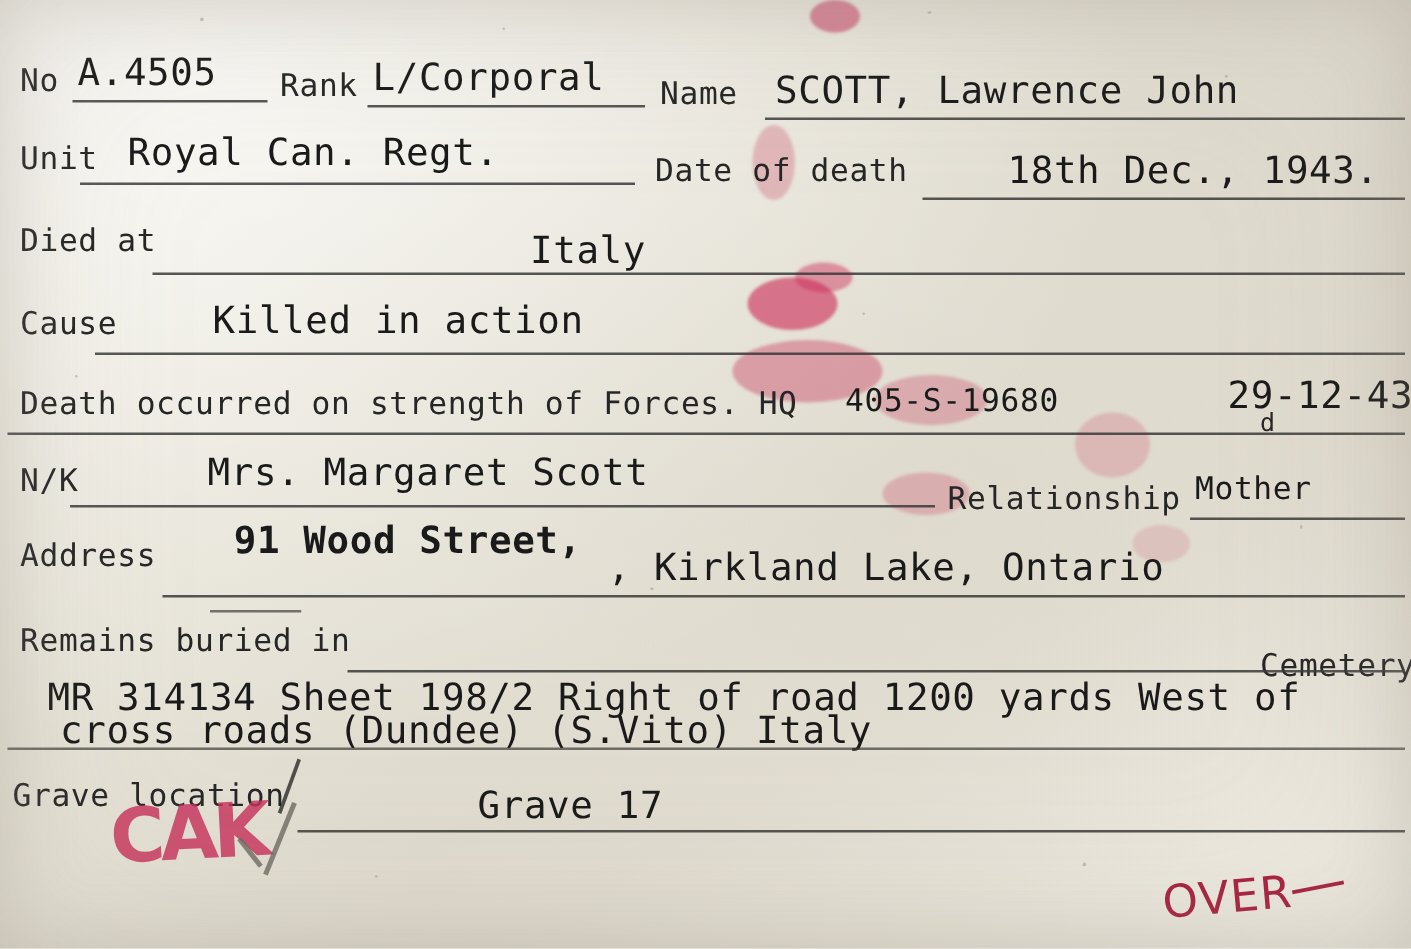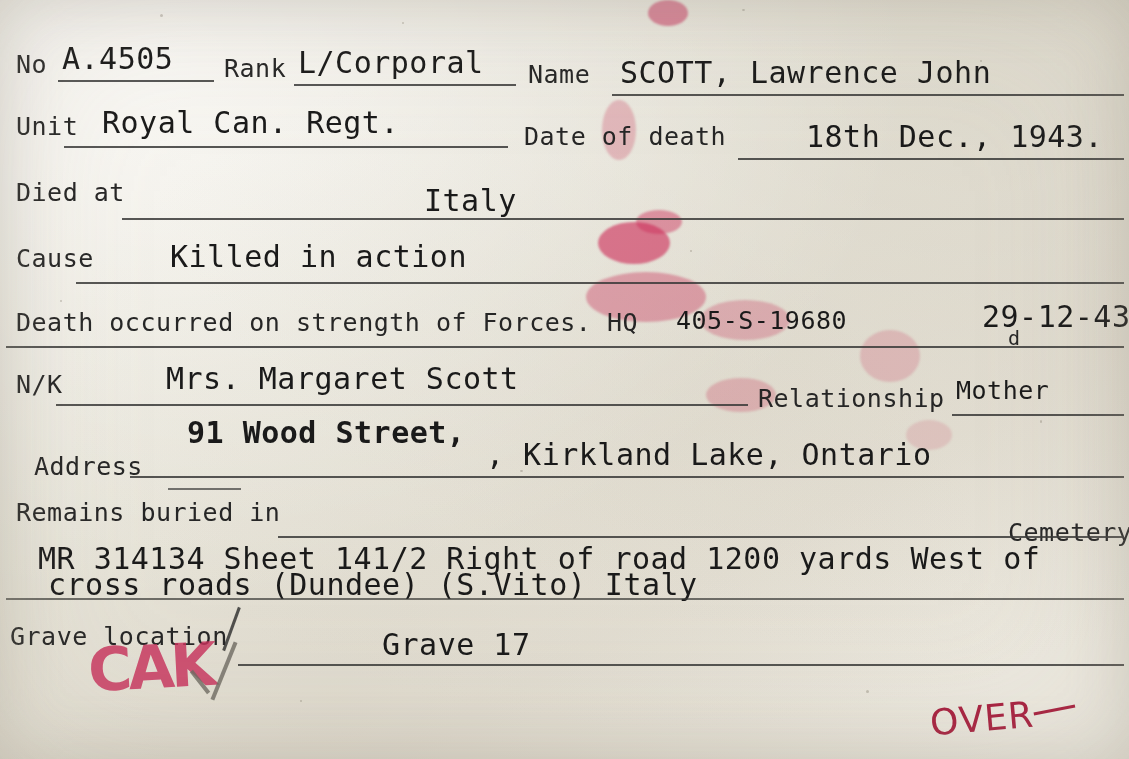--- a/index.html
+++ b/index.html
@@ -222,33 +222,33 @@
   <div class="rule" style="left:6px;top:346px;width:1118px;"></div>
 
   <div class="lbl" style="left:16px;top:372px;">N/K</div>
   <div class="val" style="left:166px;top:364px;">Mrs. Margaret Scott</div>
   <div class="rule" style="left:56px;top:404px;width:692px;"></div>
 
   <div class="lbl" style="left:758px;top:386px;">Relationship</div>
   <div class="val small" style="left:956px;top:378px;">Mother</div>
   <div class="rule" style="left:952px;top:414px;width:172px;"></div>
 
-  <div class="lbl" style="left:16px;top:454px;margin-left:18px;">Address</div>
+  <div class="lbl" style="left:16px;top:432px;">Address</div>
   <div class="val" style="left:160px;top:418px;font-weight:bold;margin-left:27px;">91 Wood Street,</div>
   <div class="struck" style="left:172px;top:440px;">
     <span class="bar"></span>
   </div>
   <div class="val" style="left:486px;top:440px;">, Kirkland Lake, Ontario</div>
   <div class="rule" style="left:130px;top:476px;width:994px;"></div>
 
   <div class="lbl" style="left:16px;top:500px;">Remains buried in</div>
   <div class="lbl" style="left:1008px;top:520px;">Cemetery</div>
   <div class="rule" style="left:278px;top:536px;width:846px;"></div>
 
-  <div class="val" style="left:38px;top:544px;">MR 314134 Sheet 141/2 Right of road 1200 yards West of</div>
+  <div class="val" style="left:38px;top:544px;">MR 314134 Sheet 198/2 Right of road 1200 yards West of</div>
   <div class="val" style="left:48px;top:570px;">cross roads (Dundee) (S.Vito) Italy</div>
   <div class="rule thin" style="left:6px;top:598px;width:1118px;"></div>
 
   <div class="lbl" style="left:10px;top:624px;">Grave location</div>
   <div class="val" style="left:382px;top:630px;">Grave 17</div>
   <div class="rule" style="left:238px;top:664px;width:886px;"></div>
 
   <div class="slash" style="left:230px;top:606px;"></div>
   <div class="stamp" style="left:88px;top:632px;">CAK</div>
   <div class="checkmark" style="left:188px;top:636px;">

